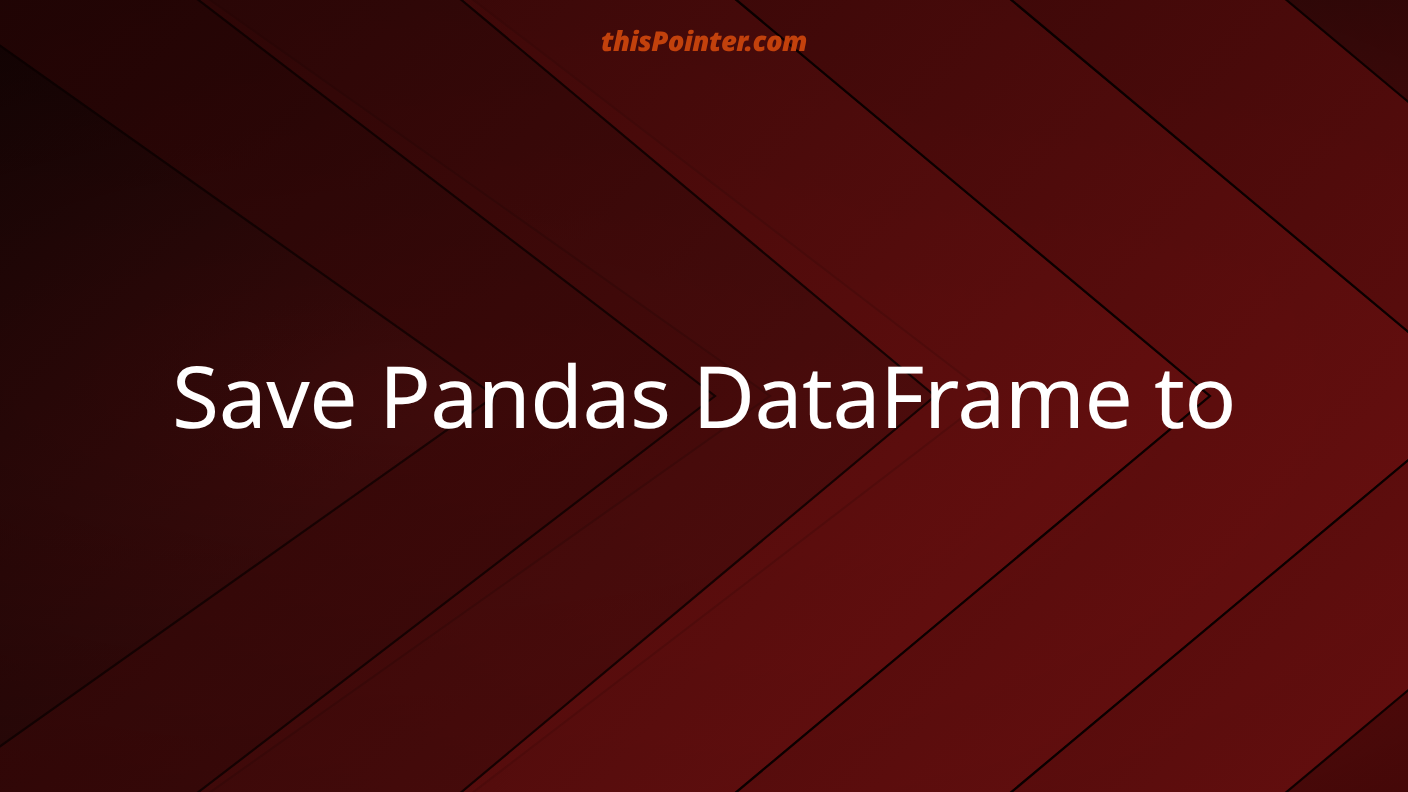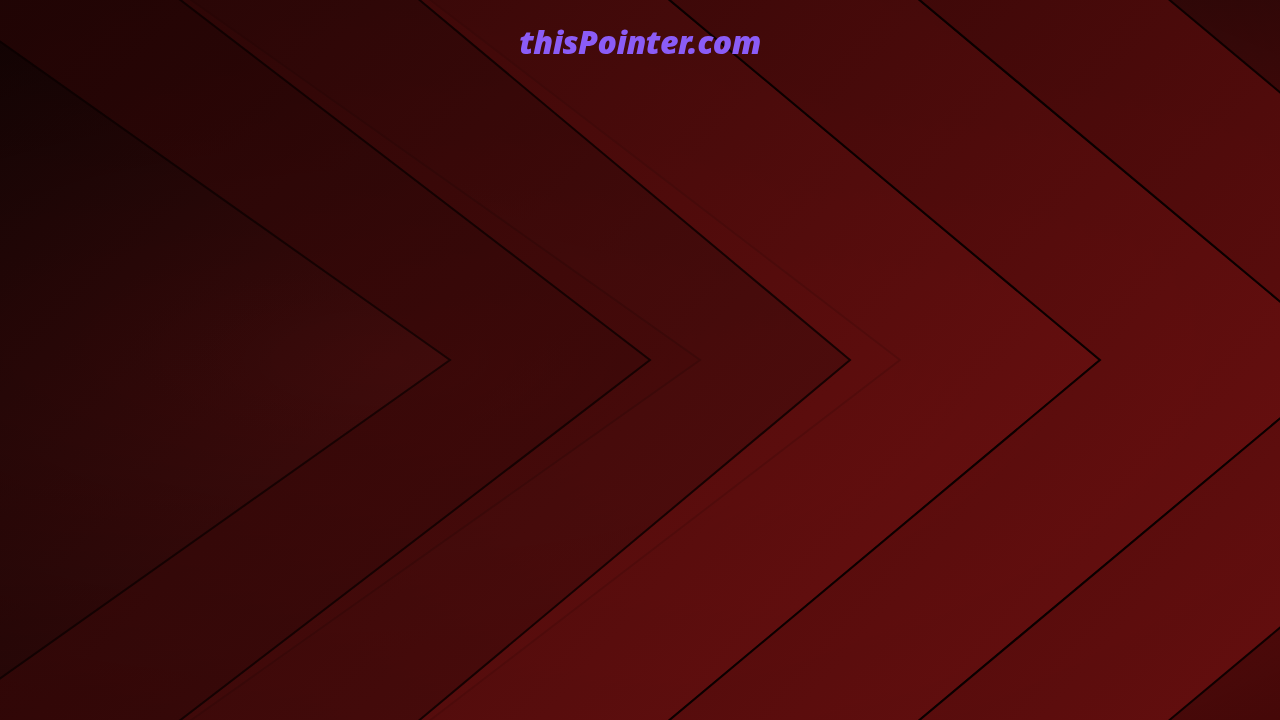--- a/index.html
+++ b/index.html
@@ -29,22 +29,22 @@
       background: radial-gradient(ellipse at 30% 50%, transparent 0%, rgba(0,0,0,0.3) 60%, rgba(0,0,0,0.5) 100%);
     }
     
     .brand {
       position: absolute;
       top: 20px;
       left: 50%;
       transform: translateX(-50%);
       font-weight: 900;
       font-style: italic;
-      font-size: 32px;
-      color: #8b5cf6;
+      font-size: 25px;
+      color: #c2410c;
       letter-spacing: -0.5px;
       z-index: 10;
     }
     
     .title {
       position: absolute;
       top: 50%;
       left: 50%;
       transform: translate(-50%, -50%);
       width: 92%;
@@ -90,14 +90,14 @@
     <path d="M 550 -100 L 1100 360 L 550 820 L 300 820 L 850 360 L 300 -100 Z" fill="url(#g1)" stroke="#0a0000" stroke-width="2" opacity="0.8"></path>
     <path d="M 800 -100 L 1350 360 L 800 820 L 550 820 L 1100 360 L 550 -100 Z" fill="url(#g1)" stroke="#0a0000" stroke-width="2" opacity="0.85"></path>
     <path d="M 1050 -100 L 1600 360 L 1050 820 L 800 820 L 1350 360 L 800 -100 Z" fill="url(#g1)" stroke="#0a0000" stroke-width="2" opacity="0.9"></path>
   </svg>
   <div class="dark-overlay"></div>
 </div>
 
 <div class="brand">thisPointer.com</div>
 
 <div class="title">
-  <br>
+  <span>Save Pandas DataFrame to</span><br>
 </div>
 
 </body></html>

